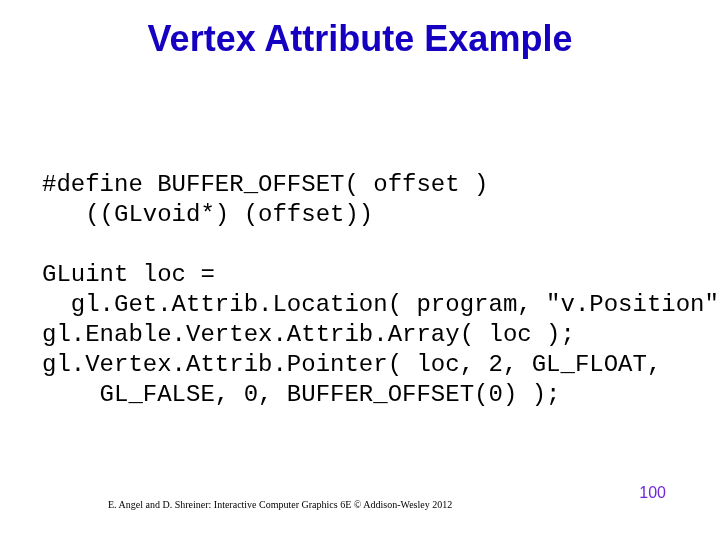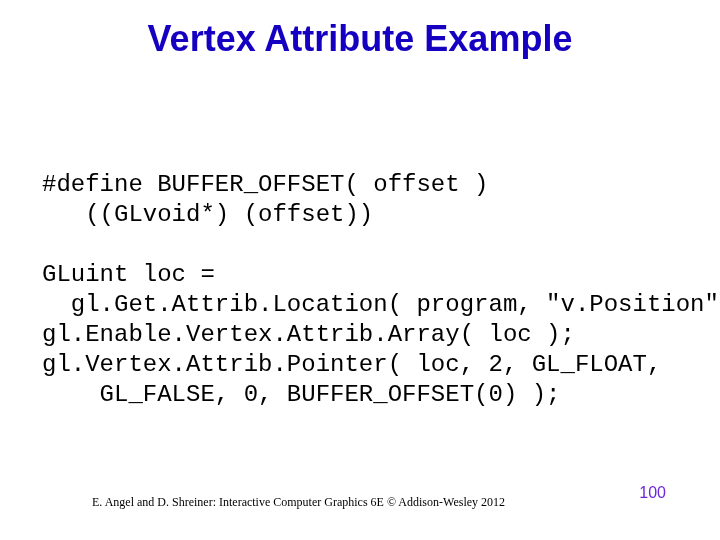--- a/index.html
+++ b/index.html
@@ -37,23 +37,23 @@
     right: 1px;
     font-family: "Courier New", Courier, monospace;
     font-size: 24px;
     line-height: 1.25;
     white-space: pre;
     color: #000;
   }
   .footer-cite {
     position: absolute;
     bottom: 30px;
-    left: 92px;
+    left: 108px;
     font-family: "Times New Roman", Times, serif;
-    font-size: 12px;
+    font-size: 10px;
     color: #000;
   }
   .page-num {
     position: absolute;
     bottom: 38px;
     right: 54px;
     font-family: Liberation Sans, sans-serif;
     font-size: 16px;
     color: #6d28d9;
   }

